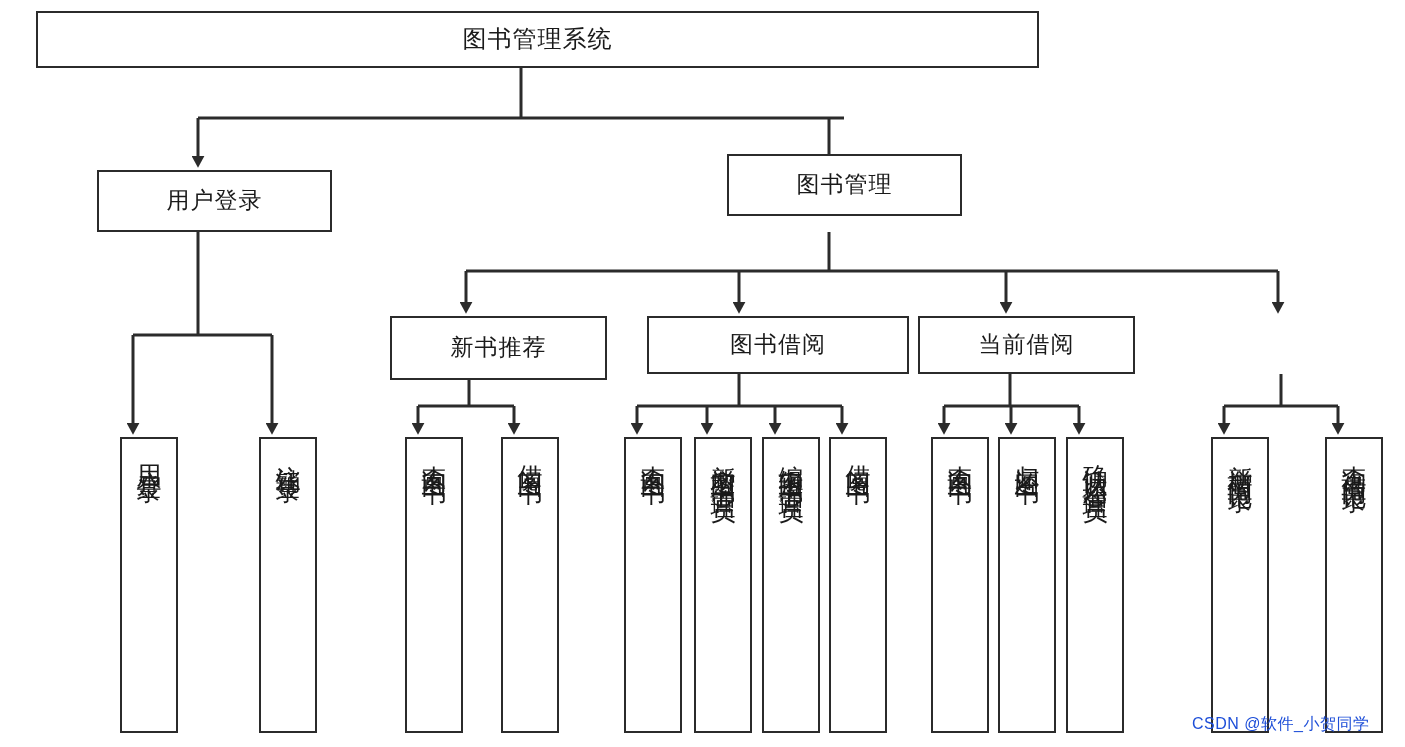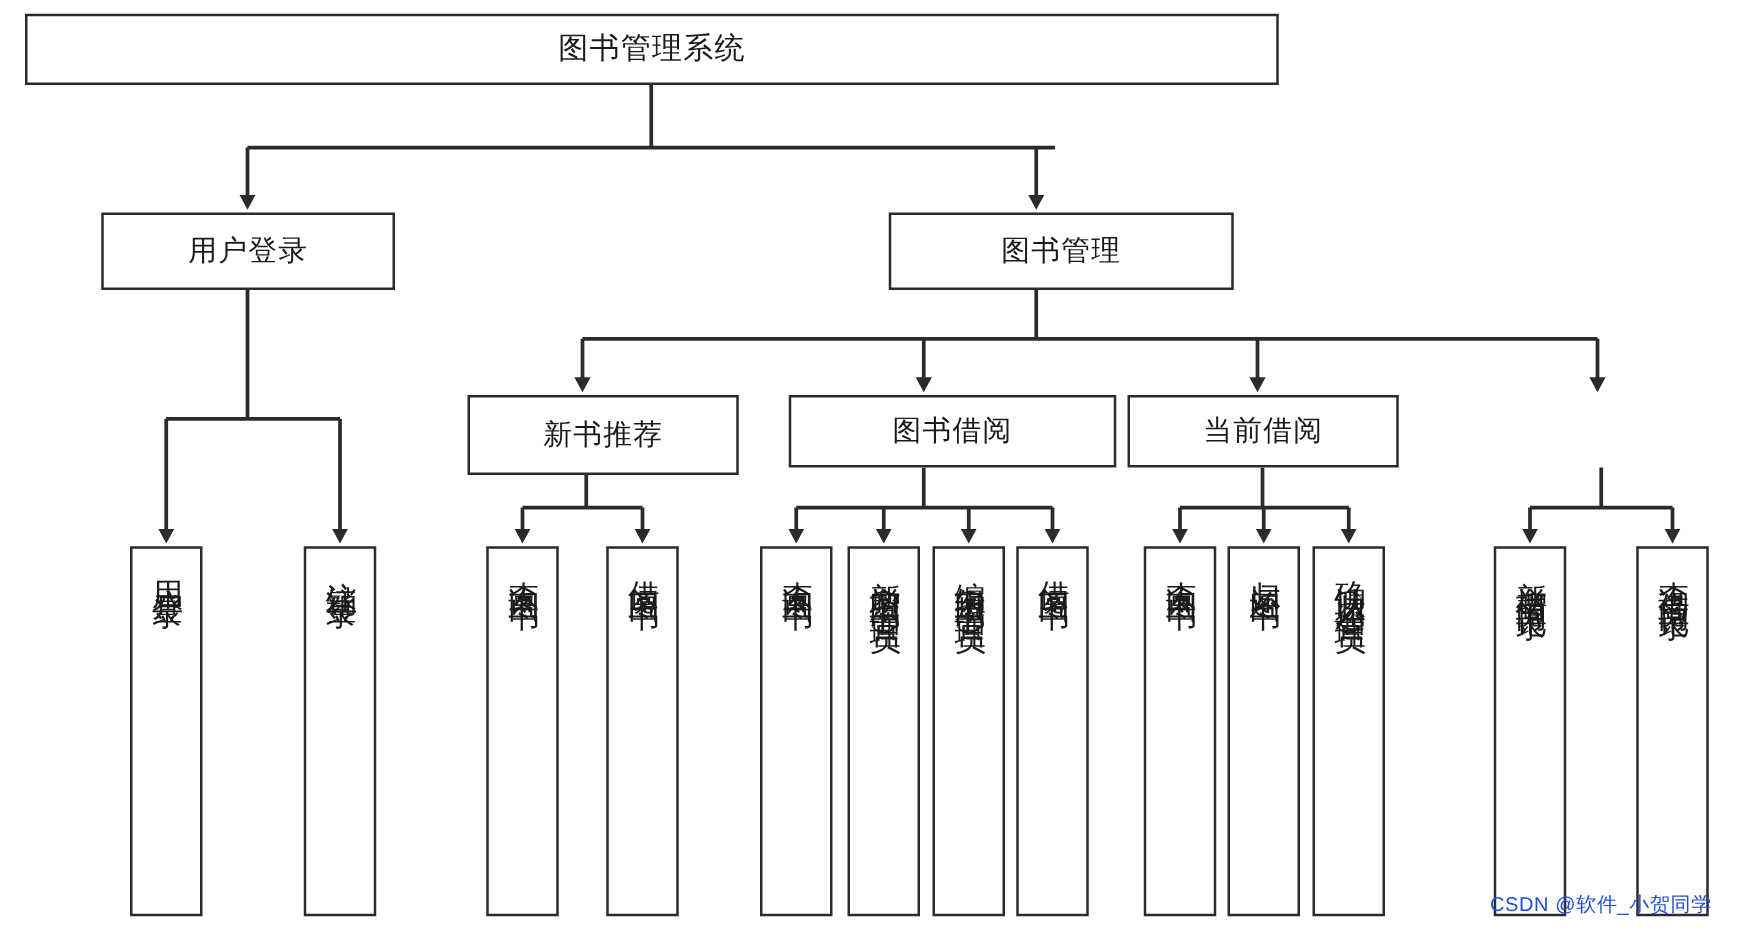--- a/index.html
+++ b/index.html
@@ -14,20 +14,21 @@
 
   .node{
     position:absolute;
     box-sizing:border-box;
     background:#ffffff;
     border:2.5px solid #2b2b2b;
     display:flex;
     align-items:center;
     justify-content:center;
     color:#1a1a1a;
+    margin-left:16px;
   }
   .node .lbl{
     display:block;
     text-align:center;
     line-height:1.12;
     white-space:pre;
   }
   
   .node.h .lbl{font-size:23px;letter-spacing:1px;}
   .node.root .lbl{font-size:24px;letter-spacing:1px;}
@@ -107,21 +108,21 @@
     </g>
   </svg>
 
   <div class="node h root" style="left:20px;top:11px;width:1003px;height:57px;">
     <span class="lbl">图书管理系统</span>
   </div>
 
   <div class="node h" style="left:81px;top:170px;width:235px;height:62px;">
     <span class="lbl">用户登录</span>
   </div>
-  <div class="node h" style="left:711px;top:170px;width:276px;height:62px;">
+  <div class="node h" style="left:711px;top:154px;width:235px;height:62px;">
     <span class="lbl">图书管理</span>
   </div>
 
   <div class="node h" style="left:374px;top:316px;width:217px;height:64px;">
     <span class="lbl">新书推荐</span>
   </div>
   <div class="node h" style="left:631px;top:316px;width:262px;height:58px;">
     <span class="lbl">图书借阅</span>
   </div>
   <div class="node h" style="left:902px;top:316px;width:217px;height:58px;">

